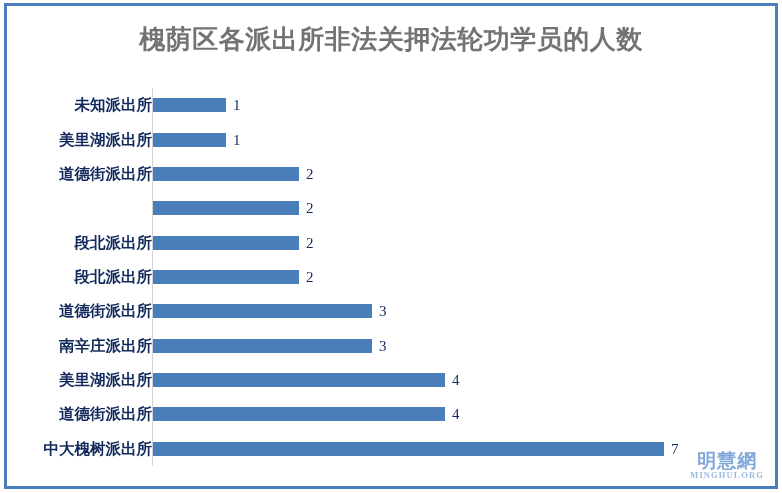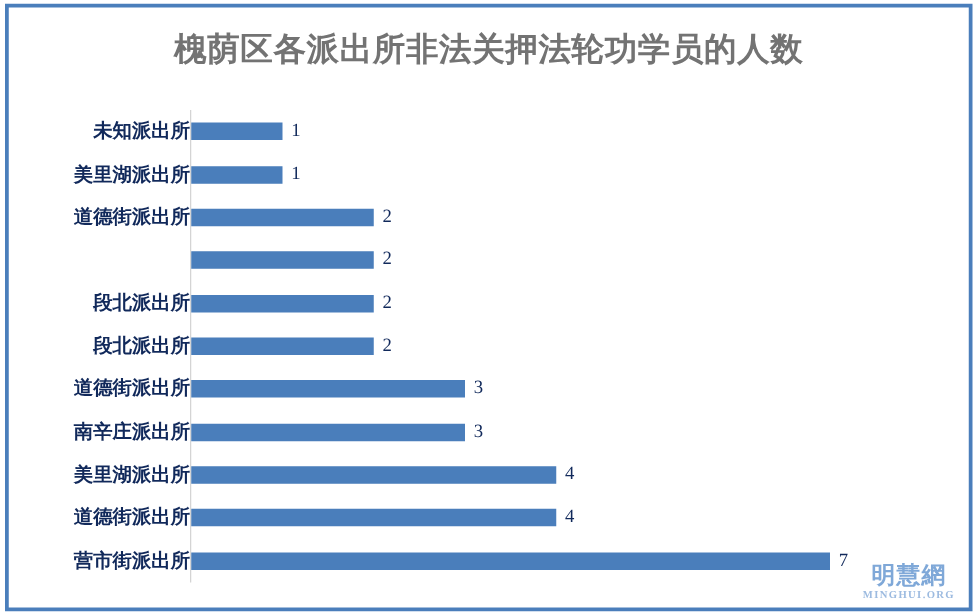--- a/index.html
+++ b/index.html
@@ -195,21 +195,21 @@
           <div class="bar-label">美里湖派出所</div>
           <div class="bar-rect" style="width: 292px; background: rgb(74, 126, 187);"></div>
           <div class="bar-value" style="left: 432px;">4</div>
         </div>
         <div class="bar-row" style="top: 309.955px;">
           <div class="bar-label">道德街派出所</div>
           <div class="bar-rect" style="width: 292px; background: rgb(74, 126, 187);"></div>
           <div class="bar-value" style="left: 432px;">4</div>
         </div>
         <div class="bar-row" style="top: 344.318px;">
-          <div class="bar-label">营市街派出所</div>
+          <div class="bar-label">中大槐树派出所</div>
           <div class="bar-rect" style="width: 511px; background: rgb(74, 126, 187);"></div>
           <div class="bar-value" style="left: 651px;">7</div>
         </div>
       </div>
   </div>
 
   <div id="watermark">
     <span id="watermark-cn">明慧網</span>
     <span id="watermark-en">MINGHUI.ORG</span>
   </div>

